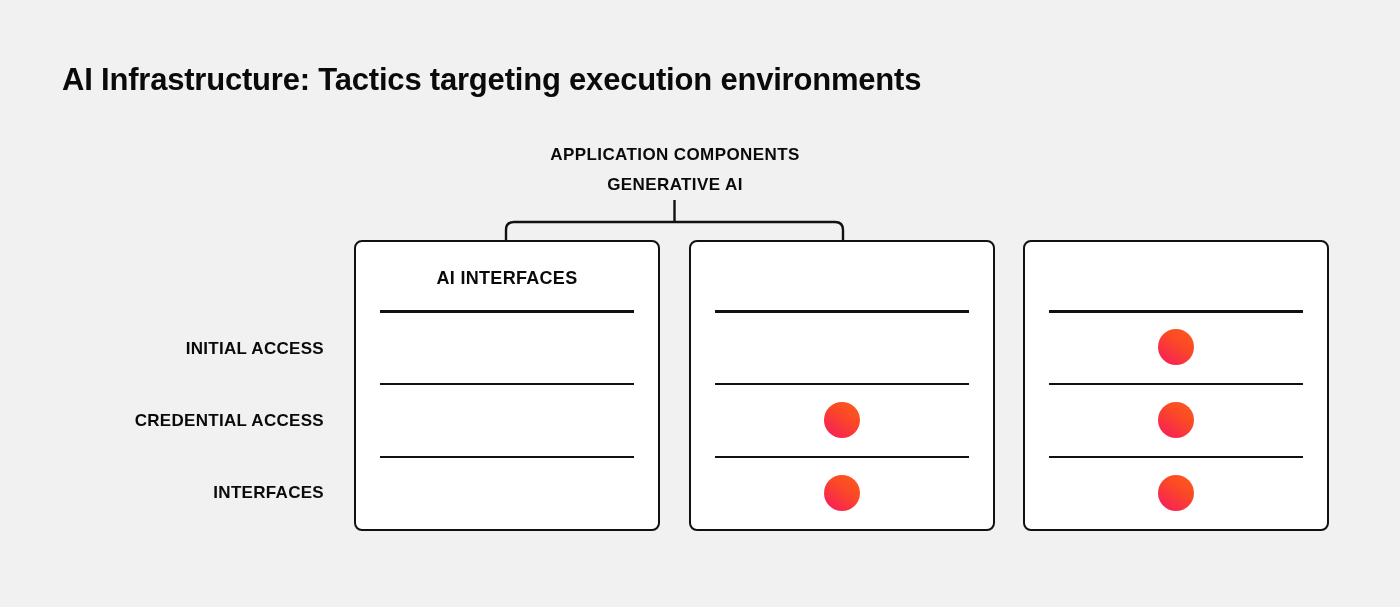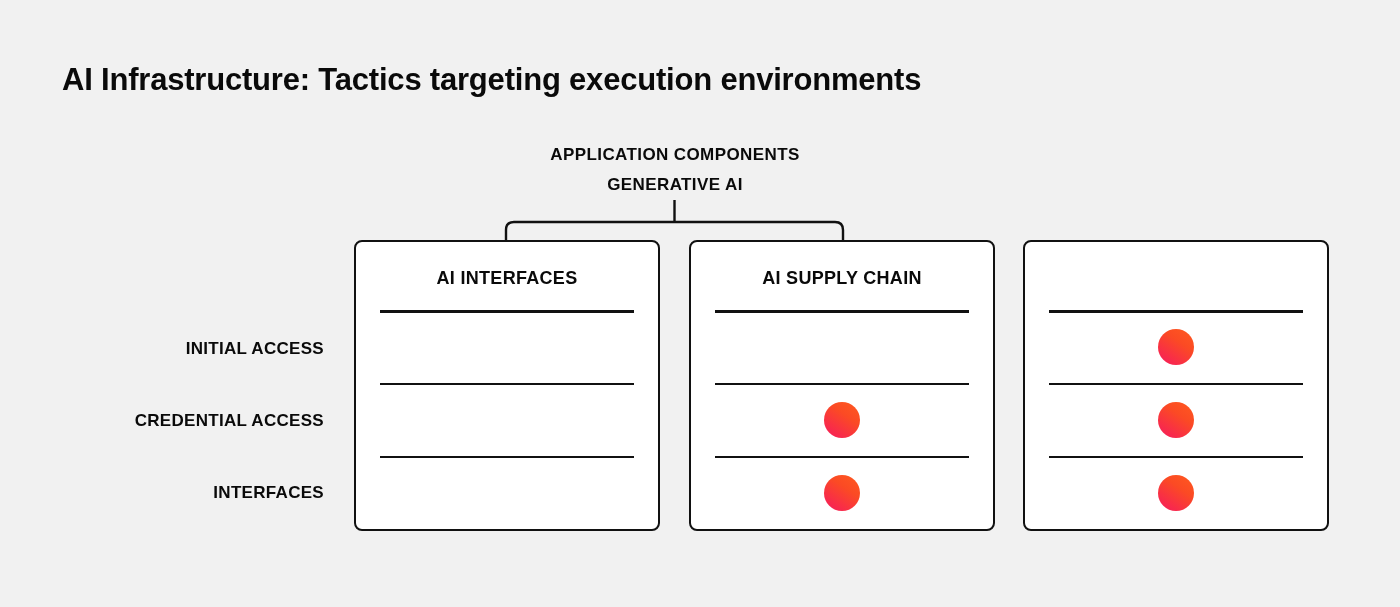--- a/index.html
+++ b/index.html
@@ -170,21 +170,20 @@
     </div>
     <div class="cell k1">
       
     </div>
     <div class="cell k2">
       
     </div>
   </div>
 
   <div class="column c1">
-    <div class="column-title">AI SUPPLY CHAIN</div>
     <div class="rule h0"></div>
     <div class="rule h1"></div>
     <div class="rule h2"></div>
     <div class="cell k0">
       
     </div>
     <div class="cell k1">
       <span class="dot"></span>
     </div>
     <div class="cell k2">

